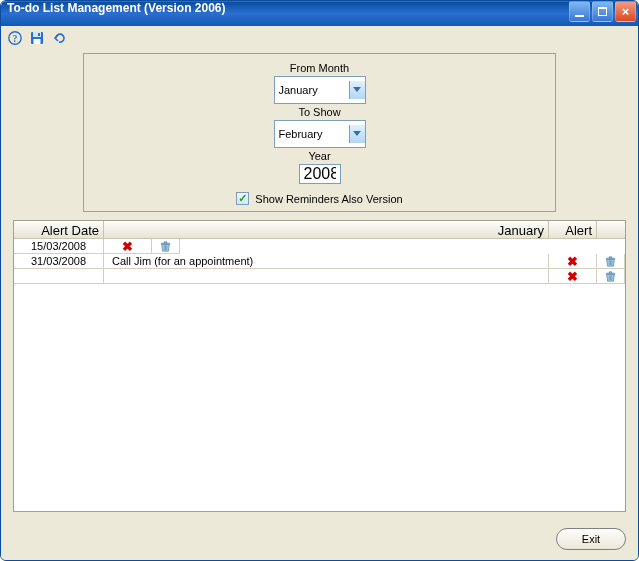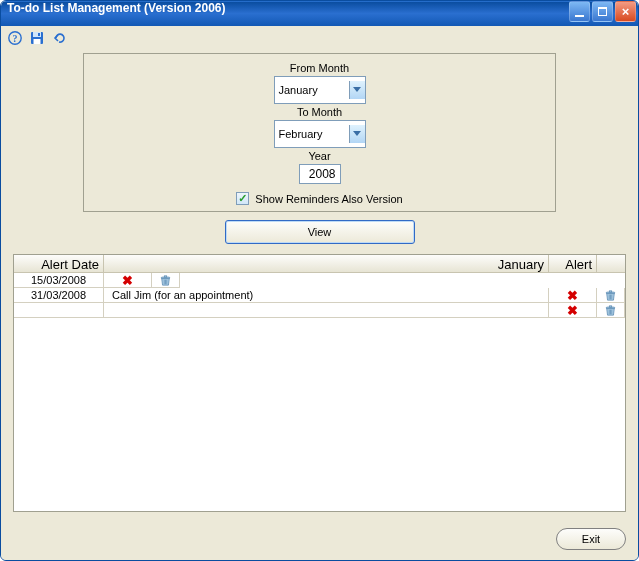--- a/index.html
+++ b/index.html
@@ -110,21 +110,21 @@
     border-left: 1px solid #7f9db9;
     display:flex; align-items:center; justify-content:center;
   }
   .yearbox {
     border: 1px solid #7f9db9;
     background: #fff;
     height: 20px;
     width: 42px;
     text-align: right;
     padding: 2px 4px;
-    font-size: 12px;
+    font-size: 16px;
   }
   .checkrow { display:flex; align-items:center; justify-content:center; gap:6px;}
   .checkbox {
     width: 13px; height: 13px;
     border: 1px solid #7f9db9;
     background: linear-gradient(to bottom,#eef5fb,#d1e7f8);
     display:flex; align-items:center; justify-content:center;
   }
   .checkbox .mark { color: #299e2f; font-size: 11px; font-weight:bold; line-height:1;}
   .viewbtn-wrap { display:flex; justify-content:center; margin-bottom:10px;}
@@ -247,45 +247,40 @@
       <div class="filter-row1">
         <span class="lbl">From Month</span>
         <div class="combo">
           <span class="ctext">January</span>
           <span class="cbtn">
             <svg width="8" height="6" viewBox="0 0 8 6">
                 <path d="M0 0 L8 0 L4 5 Z" fill="#3a6ea5"></path>
               </svg>
           </span>
         </div>
-        <span class="lbl">To Month</span>
+        <span class="lbl">To Show</span>
         <div class="combo">
           <span class="ctext">February</span>
           <span class="cbtn">
             <svg width="8" height="6" viewBox="0 0 8 6">
                 <path d="M0 0 L8 0 L4 5 Z" fill="#3a6ea5"></path>
               </svg>
           </span>
         </div>
         <span class="lbl">Year</span>
         <input class="yearbox" readonly="" value="2008" style="">
       </div>
       <div class="checkrow">
         <div class="checkbox">
           <span class="mark">✓</span>
         </div>
         <span class="lbl">Show Reminders Also Version</span>
       </div>
     </div>
 
-    <div class="viewbtn-wrap">
-      <div class="viewbtn">
-        <span>View</span>
-      </div>
-    </div>
 
     <div class="grid">
       <div class="grid-header">
         <div class="gh col-date">Alert Date</div>
         <div class="gh col-msg">January</div>
         <div class="gh col-alert">Alert</div>
         <div class="gh col-del"></div>
       </div>
       <div class="grid-body">
         <div class="row">

